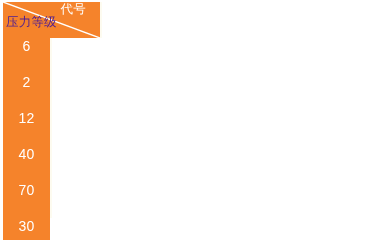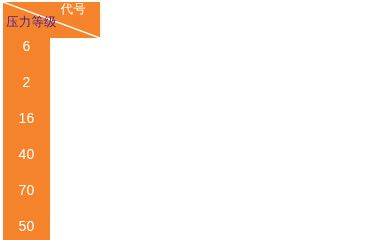--- a/index.html
+++ b/index.html
@@ -122,28 +122,28 @@
         </div>
       </div>
 
       <div class="cell col-head">
         <span class="head-text">6</span>
       </div>
       <div class="cell col-head">
         <span class="head-text">2</span>
       </div>
       <div class="cell col-head">
-        <span class="head-text">16</span>
+        <span class="head-text">12</span>
       </div>
       <div class="cell col-head">
         <span class="head-text">40</span>
       </div>
       <div class="cell col-head">
         <span class="head-text">70</span>
       </div>
       <div class="cell col-head">
-        <span class="head-text">50</span>
+        <span class="head-text">30</span>
       </div>
 
     </div>
 
   </div>
 </div>
 
 </body></html>

